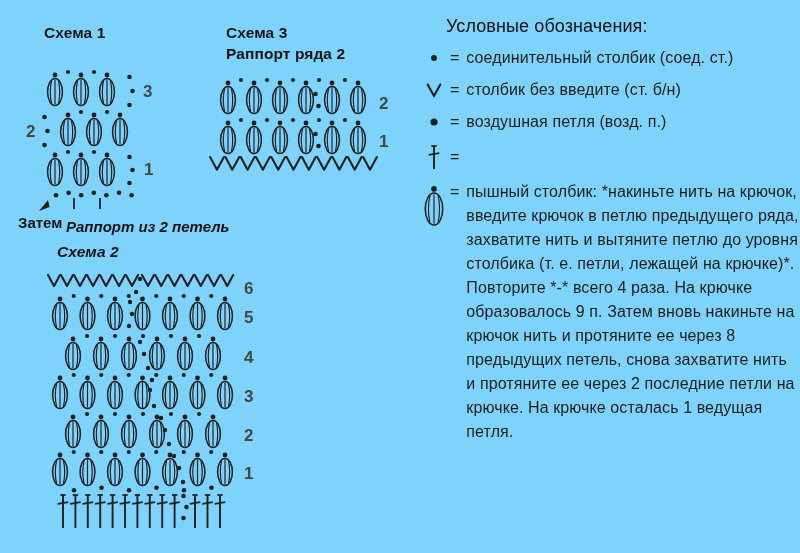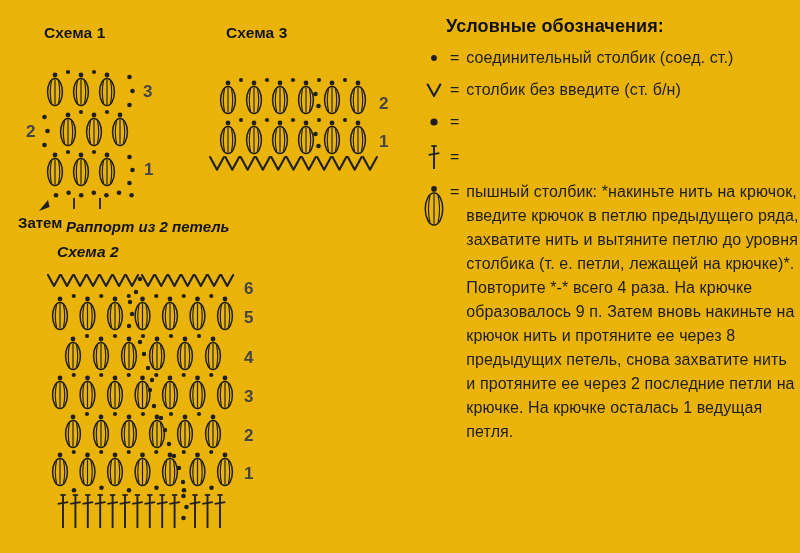--- a/index.html
+++ b/index.html
@@ -1,24 +1,24 @@
 <!DOCTYPE html>
 <html><head>
 <meta charset="utf-8">
 <style>
   html,body{margin:0;padding:0;background:#e8e8e8;}
-  .canvas{position:relative;width:800px;height:553px;background:#eab308;
+  .canvas{position:relative;width:800px;height:553px;background:#7dd3fc;
     font-family:"Liberation Sans",sans-serif;color:#1c1c1c;overflow:hidden;}
   .abs{position:absolute;}
   .sch-title{font-weight:700;font-size:15.5px;color:#141414;white-space:nowrap;letter-spacing:.1px;}
   .mini-label{font-weight:700;font-size:15px;color:#141414;white-space:nowrap;}
   .diagram svg{display:block;}
   svg text{font-family:"Liberation Sans",sans-serif;}
   #legend{position:absolute;left:420px;top:16px;width:380px;}
-  .legend-title{font-weight:700;font-size:18px;color:#101010;margin:0 0 9px 26px;letter-spacing:.1px;}
+  .legend-title{font-weight:400;font-size:18px;color:#101010;margin:0 0 9px 26px;letter-spacing:.1px;}
   .legend-item{display:flex;align-items:center;margin-bottom:8px;font-size:16px;line-height:1.5;color:#1d1d1d;}
   .legend-item .sym{flex:0 0 28px;width:28px;display:flex;justify-content:center;align-items:center;}
   .legend-item .eq{margin:0 7px 0 2px;flex:0 0 auto;}
   .legend-item .txt{letter-spacing:.1px;}
   .legend-item.tall{align-items:flex-start;}
   .legend-item.tall .sym{padding-top:1px;}
 </style>
 </head>
 <body>
 
@@ -99,20 +99,21 @@
         <circle cx="117.6" cy="139.2" r="2.3" fill="#1f1f1f"></circle>
         <line x1="60" y1="142" x2="60" y2="153" stroke="#1f1f1f" stroke-width="1.8"></line>
         <line x1="86" y1="142" x2="86" y2="153" stroke="#1f1f1f" stroke-width="1.8"></line>
         <path d="M25 155 L34 144 L35.5 151 Z" fill="#1f1f1f"></path>
       </svg>
     </div>
   <div class="abs mini-label" style="left:18px;top:214px;">Затем</div>
   <div class="abs mini-label" style="left:66px;top:218px;font-style:italic;">Раппорт из 2 петель</div>
 
   <div class="abs sch-title" style="left:226px;top:24px;text-align:right;">Схема 3</div>
+  <div class="abs sch-title" style="left:226px;top:45px;">Раппорт ряда 2</div>
   <div class="abs diagram" style="left:205px;top:58px;">
       <svg width="192" height="122" viewBox="0 0 192 122">
         <circle cx="23" cy="25" r="2.4" fill="#1f1f1f"></circle>
         <ellipse cx="23" cy="42" rx="7.4" ry="13.6" fill="none" stroke="#1f1f1f" stroke-width="1.5"></ellipse>
         <line x1="23" y1="29.4" x2="23" y2="54.6" stroke="#1f1f1f" stroke-width="1.15"></line>
         <path d="M19.6 30.4 Q17 42 19.6 53.6" fill="none" stroke="#1f1f1f" stroke-width="1.15"></path>
         <path d="M26.4 30.4 Q29 42 26.4 53.6" fill="none" stroke="#1f1f1f" stroke-width="1.15"></path>
         <circle cx="36" cy="22" r="2.1" fill="#1f1f1f"></circle>
         <circle cx="49" cy="25" r="2.4" fill="#1f1f1f"></circle>
         <ellipse cx="49" cy="42" rx="7.4" ry="13.6" fill="none" stroke="#1f1f1f" stroke-width="1.5"></ellipse>
@@ -505,20 +506,21 @@
       <span class="txt">столбик без введите (ст. б/н)</span>
     </div>
 
     <div class="legend-item">
       <span class="sym">
           <svg width="20" height="18" viewBox="0 0 20 18">
             <circle cx="10" cy="9" r="3.6" fill="#1f1f1f"></circle>
           </svg>
         </span>
       <span class="eq">=</span>
+      <span class="txt">воздушная петля (возд. п.)</span>
     </div>
 
     <div class="legend-item">
       <span class="sym">
           <svg width="20" height="30" viewBox="0 0 20 30">
             <line x1="10" y1="4" x2="10" y2="27" stroke="#1f1f1f" stroke-width="1.9"></line>
             <line x1="7.3" y1="4" x2="12.7" y2="4" stroke="#1f1f1f" stroke-width="1.7"></line>
             <line x1="4.7" y1="12.8" x2="15.3" y2="11.2" stroke="#1f1f1f" stroke-width="1.7"></line>
           </svg>
         </span>

